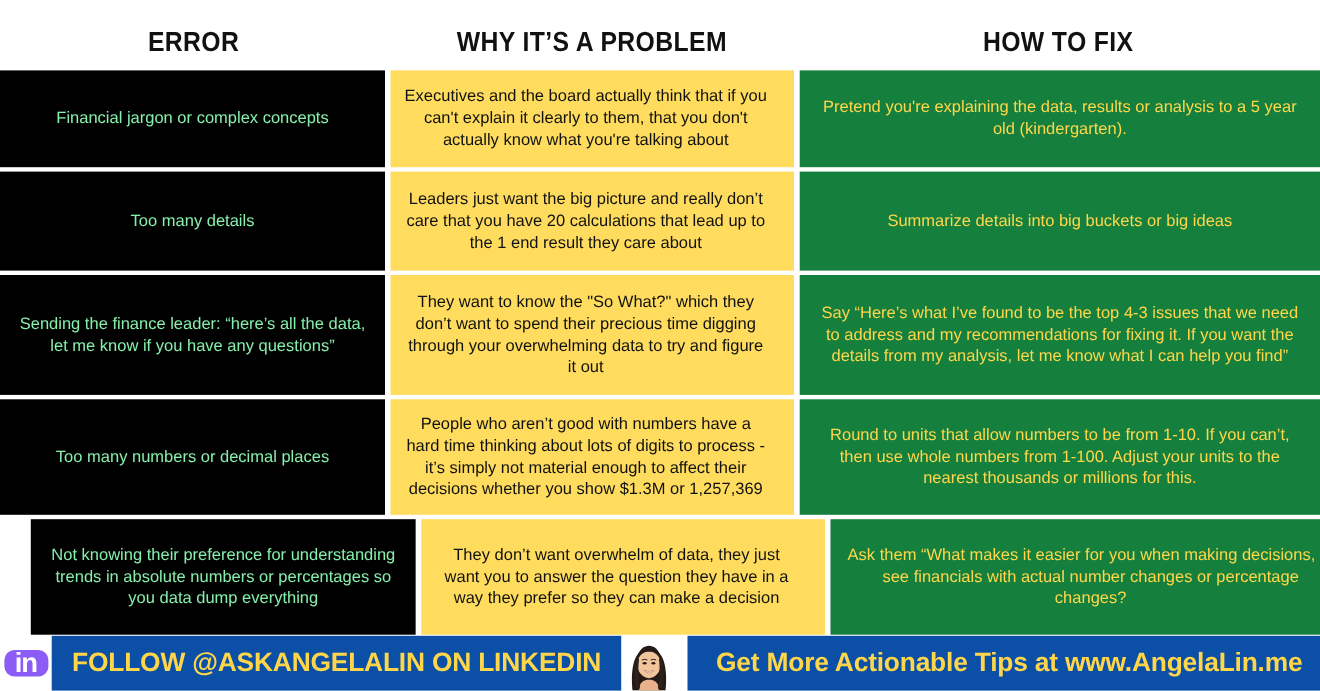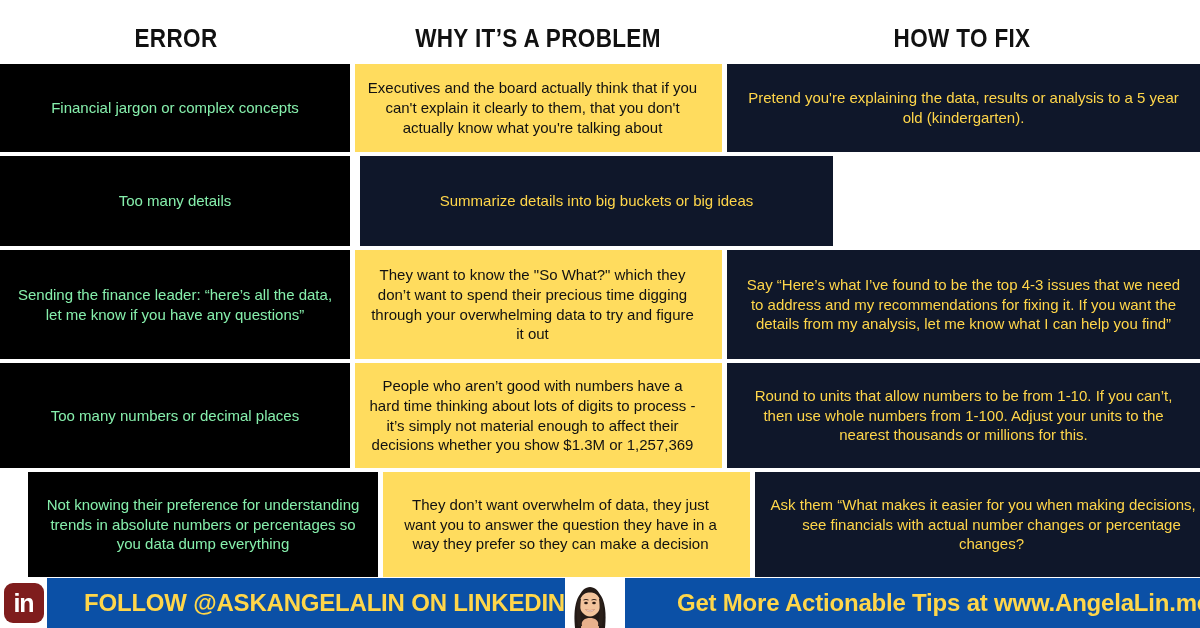--- a/index.html
+++ b/index.html
@@ -73,21 +73,21 @@
   .c-why {
     width: 367px;
     background: #FFDC5E;
     color: #111111;
     padding-left: 12px;
     padding-right: 24px;
   }
   .gap-b { width: 5px; background: #ffffff; }
   .c-fix {
     width: 473px;
-    background: #0f172a;
+    background: #15803d;
     color: #FFD64A;
     padding-left: 14px;
     padding-right: 14px;
   }
 
   
   .r0 { height: 88px; }
   .r1 { height: 90px; }
   .r2 { height: 109px; justify-content: space-between; }
   .r3 { height: 105px; }
@@ -108,22 +108,22 @@
     width: 47px;
     height: 50px;
     background: #ffffff;
     display: flex;
     align-items: center;
     justify-content: center;
     flex: none;
   }
   .li-square {
     width: 40px;
-    height: 40px;
-    background: #7f1d1d;
+    height: 24px;
+    background: #8b5cf6;
     border-radius: 9px;
     position: relative;
   }
   .li-in {
     position: absolute;
     inset: 0;
     display: flex;
     align-items: center;
     justify-content: center;
     color: #ffffff;
@@ -131,21 +131,21 @@
     font-size: 25px;
     line-height: 1;
     letter-spacing: -1px;
     font-family: "Liberation Sans", sans-serif;
   }
   .foot-band {
     flex: none;
     background: #0B50A6;
     display: flex;
     align-items: center;
-    justify-content: flex-end;
+    justify-content: center;
   }
   .foot-left {
     width: 518px;
     height: 50px;
   }
   .foot-text {
     color: #FFD64A;
     font-weight: bold;
     font-size: 24px;
     white-space: nowrap;
@@ -182,20 +182,21 @@
       <div class="cell c-error">Financial jargon or complex concepts</div>
       <div class="gap-a"></div>
       <div class="cell c-why">Executives and the board actually think that if you can't explain it clearly to them, that you don't actually know what you're talking about</div>
       <div class="gap-b"></div>
       <div class="cell c-fix">Pretend you're explaining the data, results or analysis to a 5 year old (kindergarten).</div>
     </div>
 
     <div class="row r1">
       <div class="cell c-error">Too many details</div>
       <div class="gap-a"></div>
+      <div class="cell c-why">Leaders just want the big picture and really don’t care that you have 20 calculations that lead up to the 1 end result they care about</div>
       <div class="gap-b"></div>
       <div class="cell c-fix">Summarize details into big buckets or big ideas</div>
     </div>
 
     <div class="row r2">
       <div class="cell c-error">Sending the finance leader: “here’s all the data, let me know if you have any questions”</div>
       <div class="gap-a"></div>
       <div class="cell c-why">They want to know the "So What?" which they don’t want to spend their precious time digging through your overwhelming data to try and figure it out</div>
       <div class="gap-b"></div>
       <div class="cell c-fix">Say “Here’s what I’ve found to be the top 4-3 issues that we need to address and my recommendations for fixing it. If you want the details from my analysis, let me know what I can help you find”</div>

